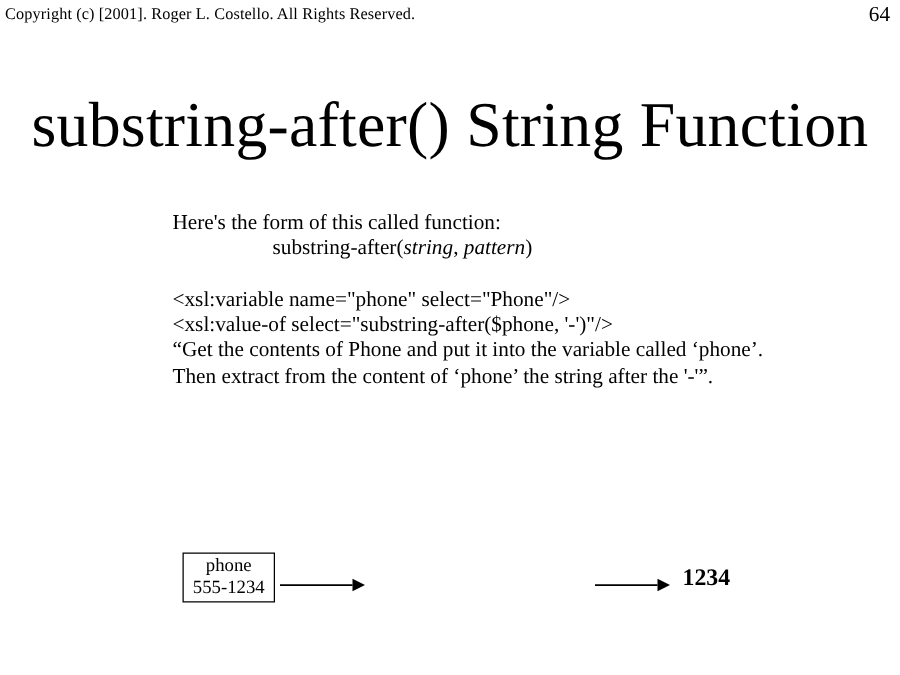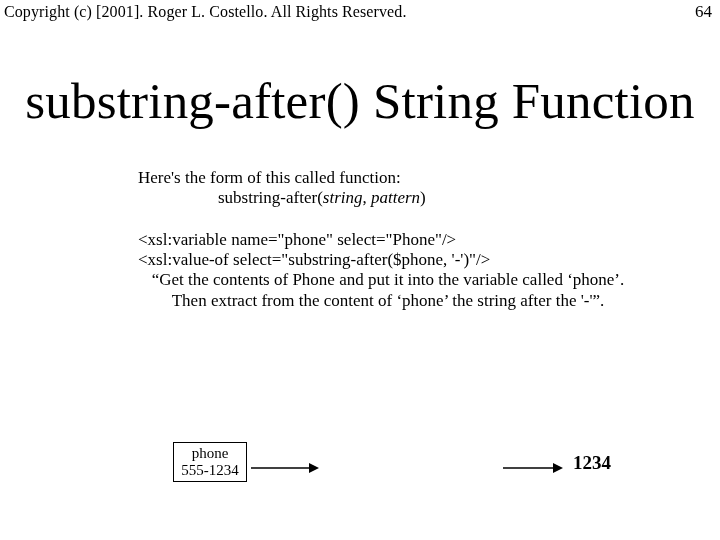--- a/index.html
+++ b/index.html
@@ -14,21 +14,21 @@
   }
   .slide {
     position: relative;
     width: 720px;
     height: 540px;
   }
   .copyright {
     position: absolute;
     top: 3px;
     left: 4px;
-    font-size: 16px;
+    font-size: 13px;
     letter-spacing: 0.1px;
   }
   .pagenum {
     position: absolute;
     top: 2px;
     right: 8px;
     font-size: 17px;
     margin-left: 32px;
   }
   .title {
@@ -50,26 +50,26 @@
   }
   .body p { margin: 0; }
   .form-line {
     margin-top: 26px;
     padding-left: 80px;
   }
   .form-line .fn-name {}
   .form-line .arg { font-style: italic; }
   .example-label { margin-top: 28px; }
   .code-block { margin-top: 22px; }
-  .explain { margin-top: 24px; line-height: 1.2; width: 500px; text-align: center; }
+  .explain { margin-top: 24px; line-height: 1.2; width: 500px; }
 
   
   .diagram {
     position: absolute;
-    left: 173px;
+    left: 146px;
     bottom: 48px;
     width: 480px;
     height: 50px;
     padding-left: 17px;
   }
   .box {
     position: absolute;
     left: 0;
     top: 0;
     width: 74px;

